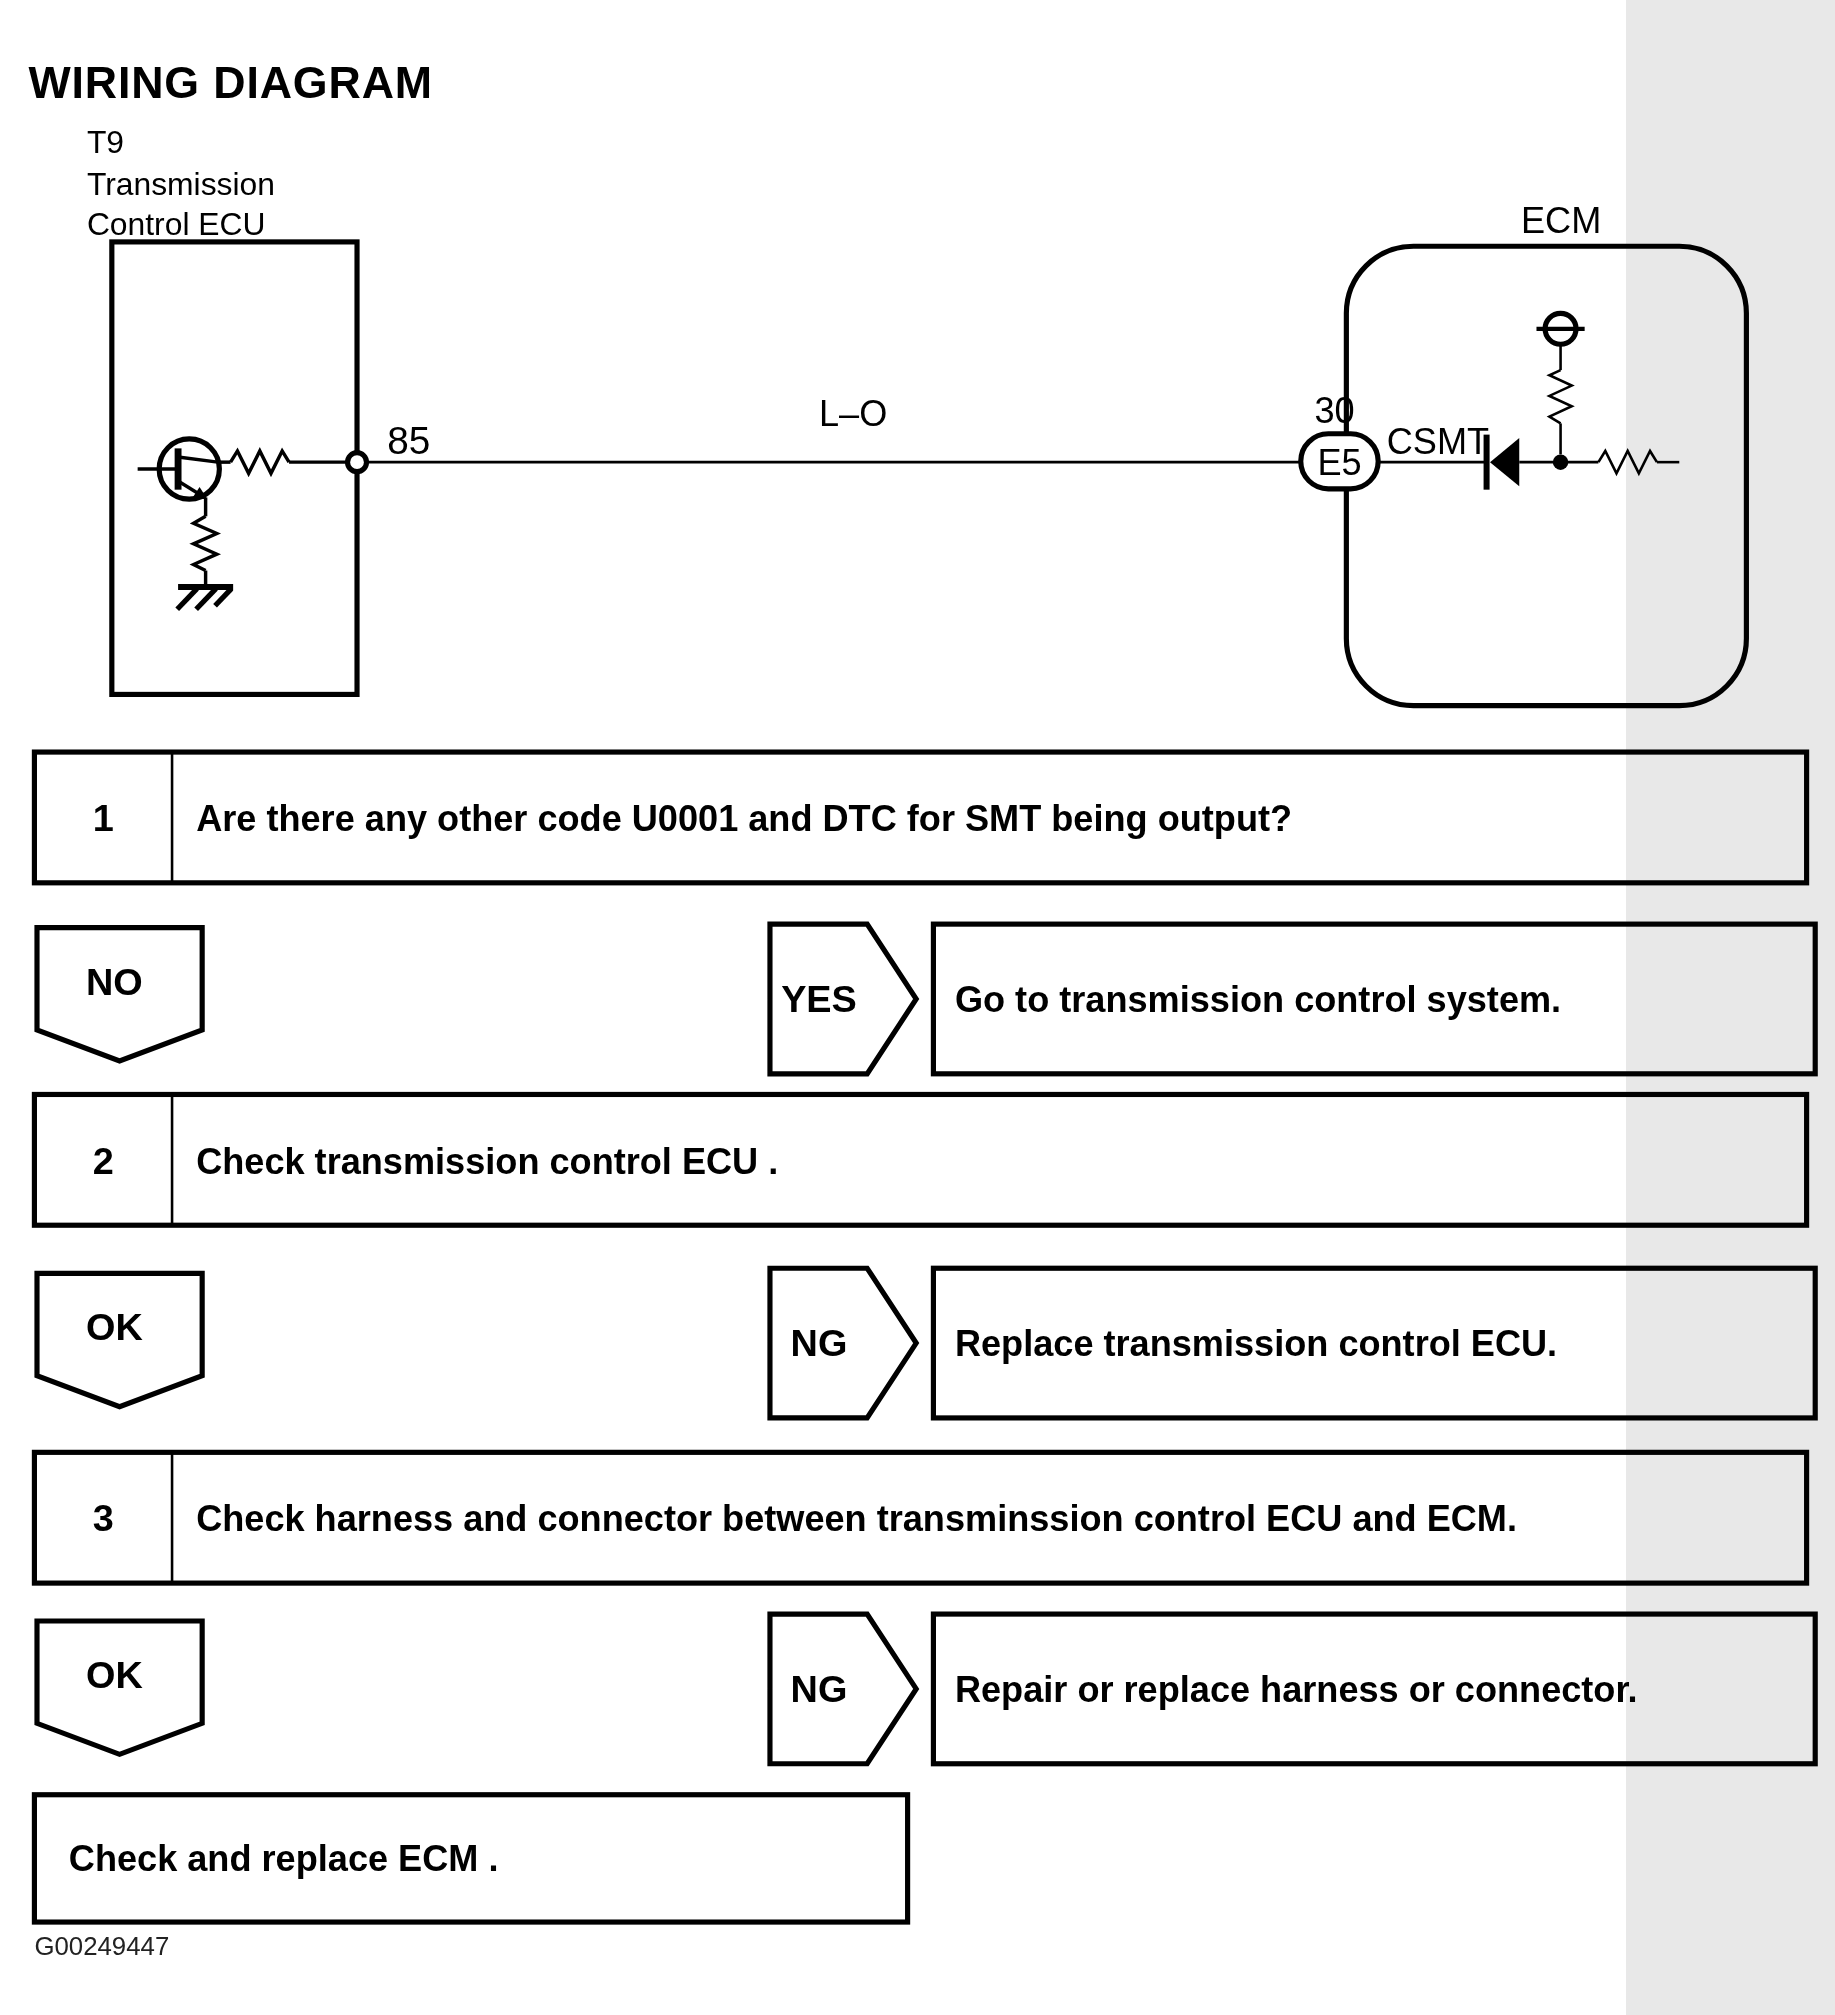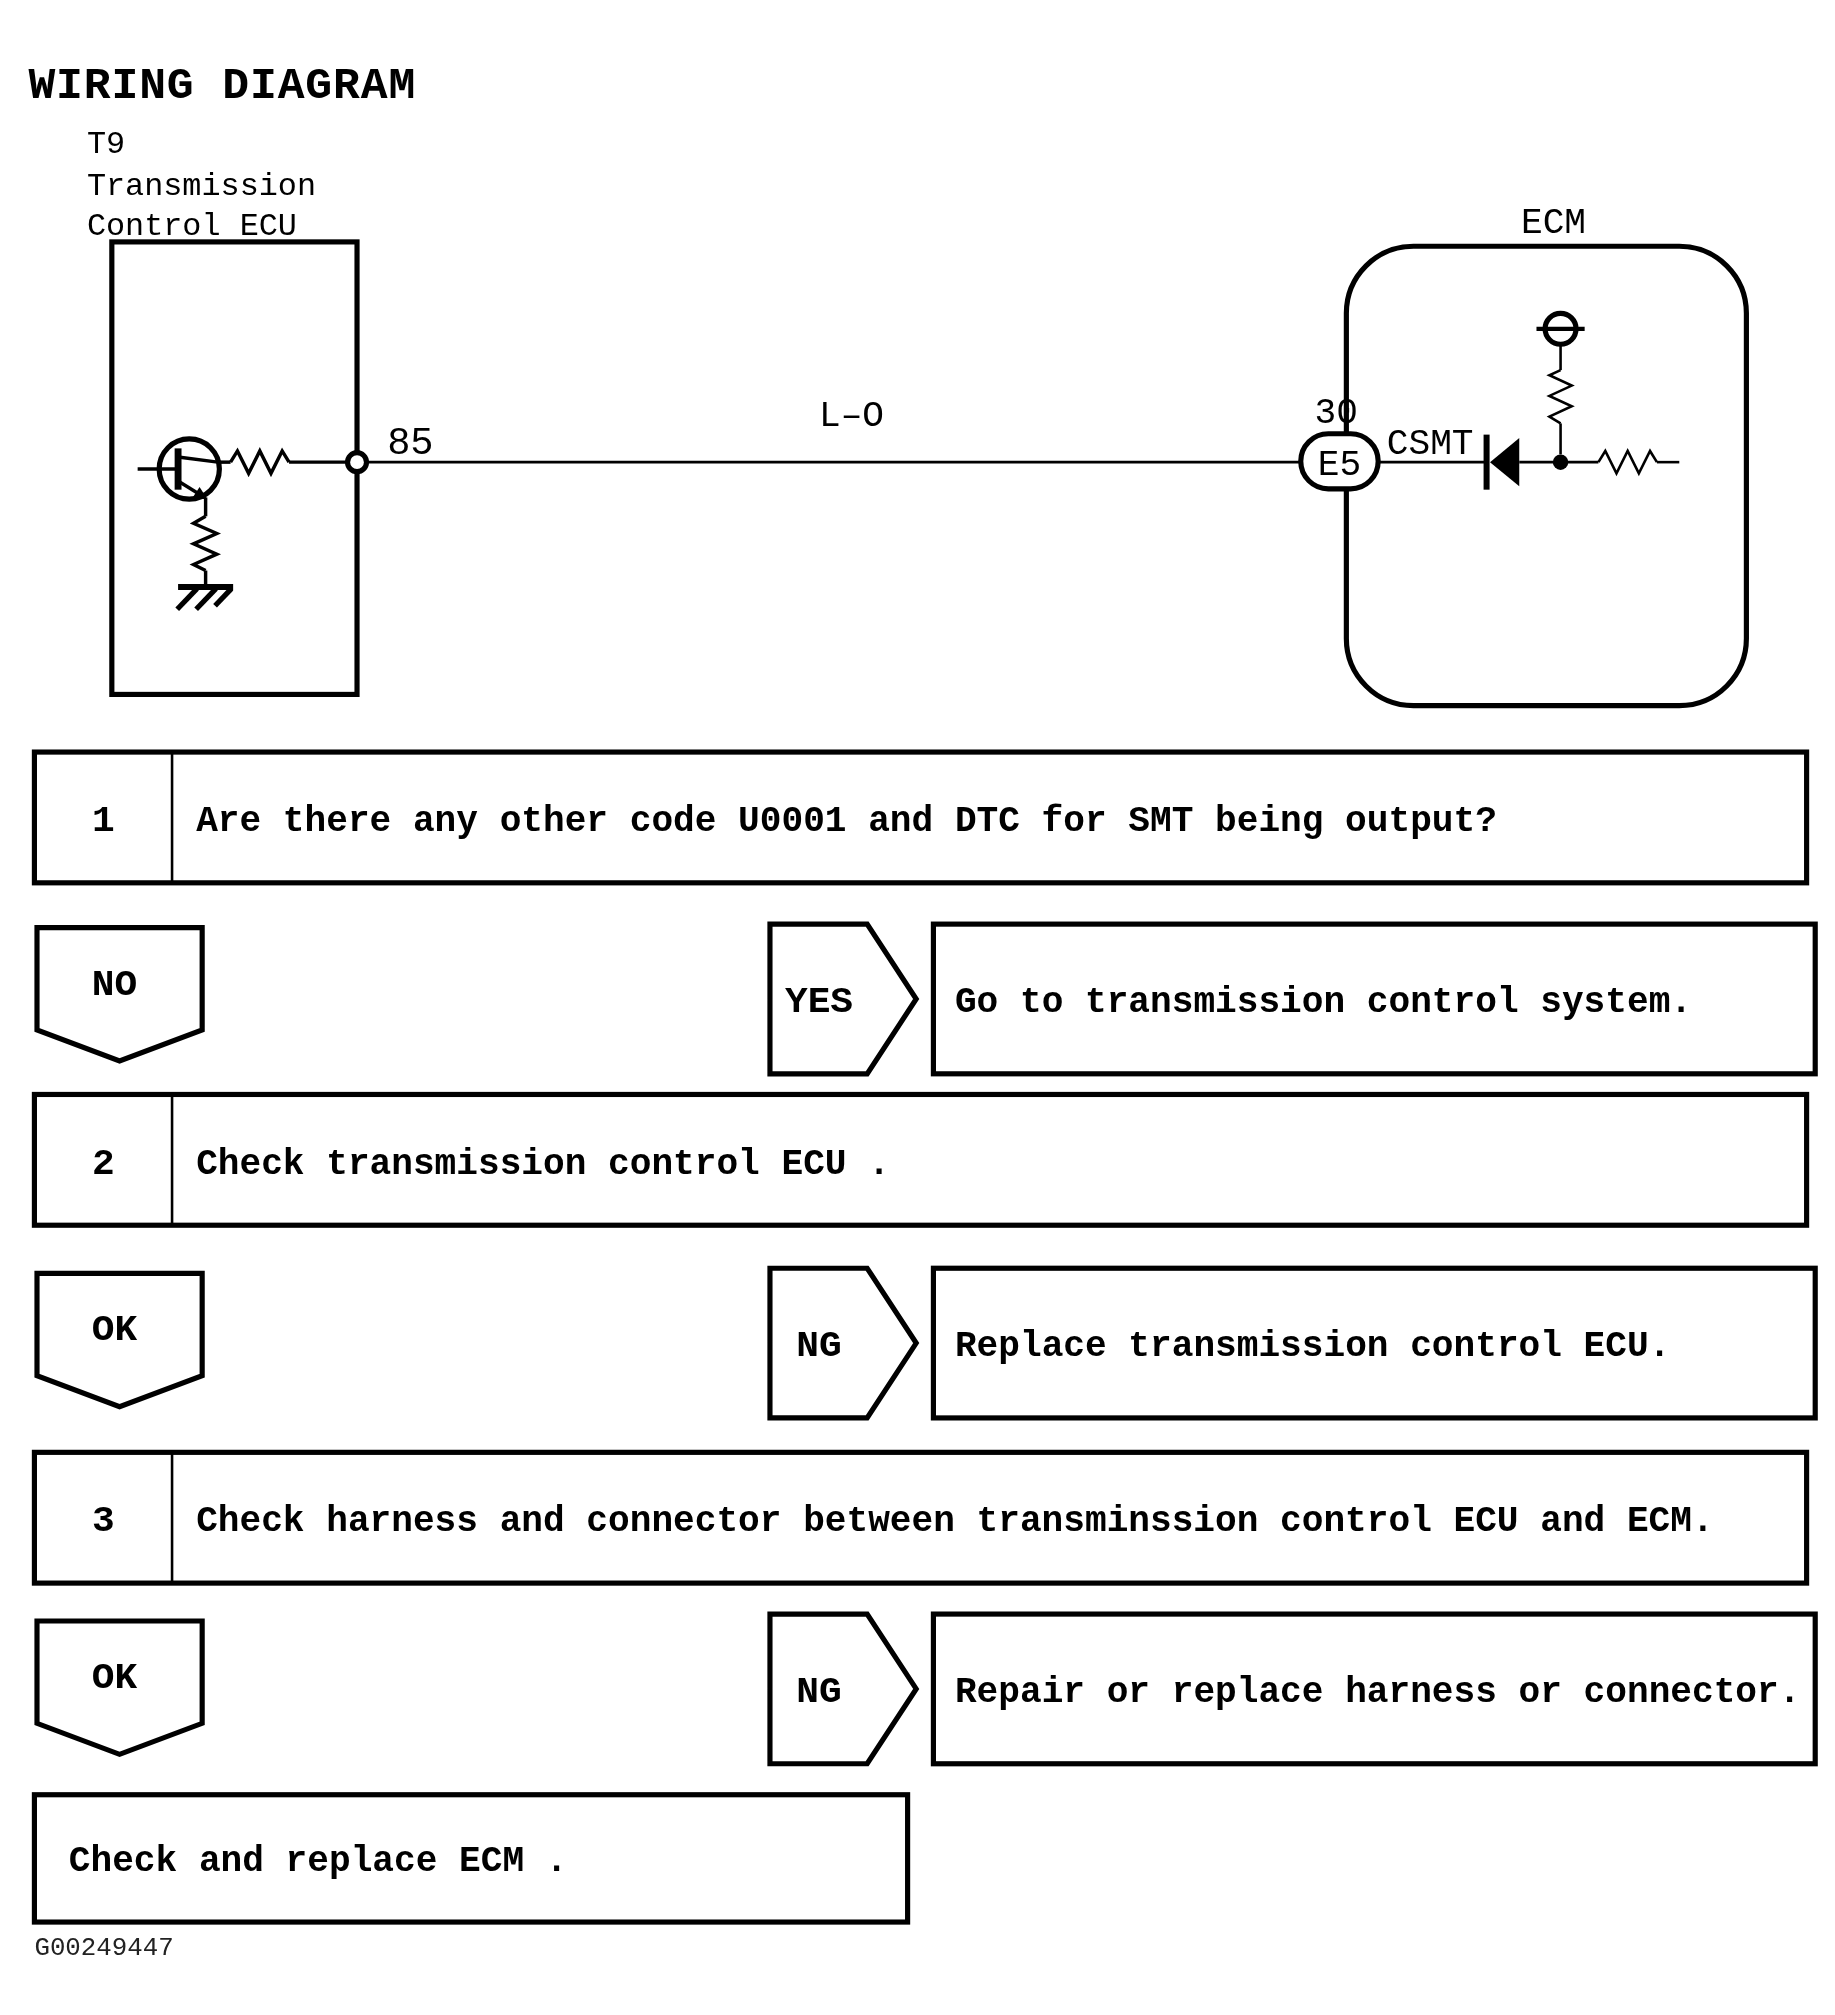--- a/index.html
+++ b/index.html
@@ -1,21 +1,21 @@
 <!DOCTYPE html>
 <html style="font-size:13.8px"><head>
 <meta charset="utf-8">
 <style>
   html, body { margin: 0; padding: 0; background: #e8e8e8; }
   .page {
     position: relative;
-    width: 1835px;
+    width: 1626px;
     height: 2016px;
     background: #ffffff;
-    font-family: Liberation Mono, monospace;
+    font-family: Liberation Sans, sans-serif;
   }
   svg { display: block; width: 1835px; height: 2016px; }
   
   .wire   { stroke: #000; stroke-width: 4; fill: none; }
   .thin   { stroke: #000; stroke-width: 3; fill: none; }
   .box    { stroke: #000; stroke-width: 6; fill: none; }
   .boxw   { stroke: #000; stroke-width: 6; fill: #fff; }
   .fillk  { fill: #000; stroke: none; }
   text    { fill: #000; }
   .title  { font-size: 52px; font-weight: bold; letter-spacing: 1px; }

